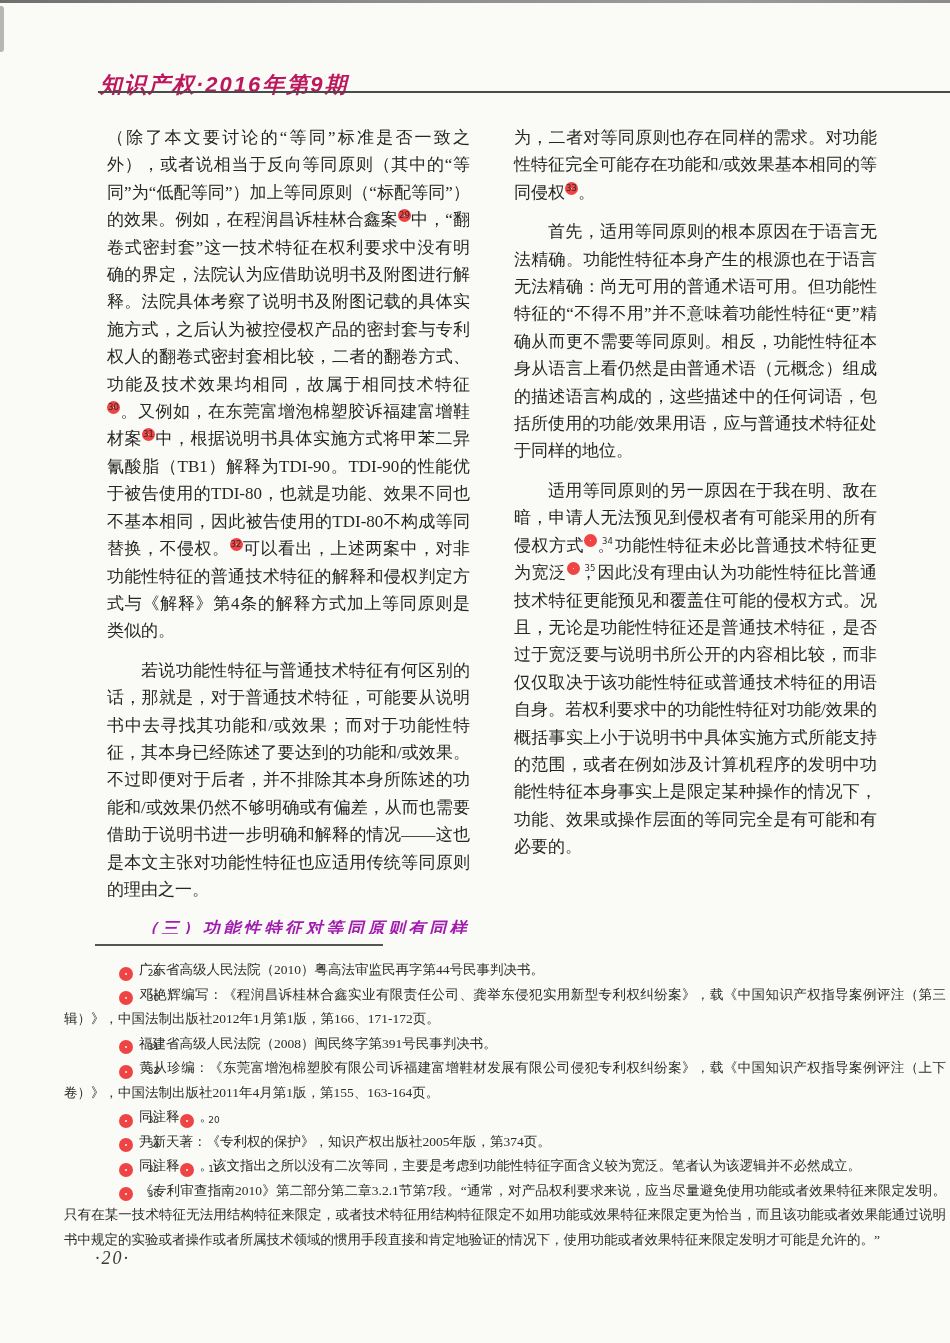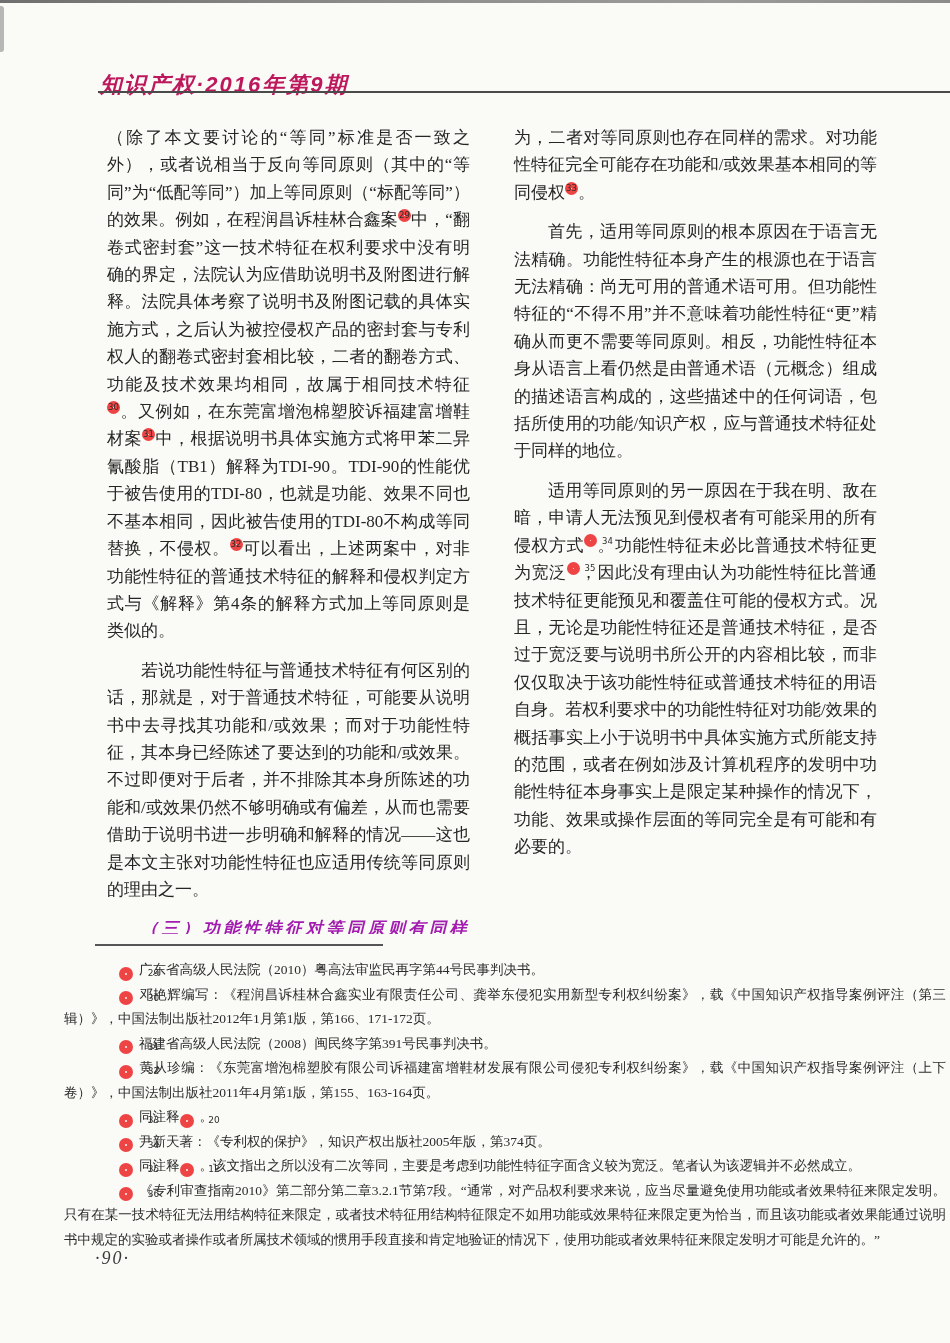--- a/index.html
+++ b/index.html
@@ -105,31 +105,31 @@
   <div class="header-rule"></div>
 
   <main class="columns">
     <section class="col" id="col-left">
         <p class="para no-indent">（除了本文要讨论的“等同”标准是否一致之外），或者说相当于反向等同原则（其中的“等同”为“低配等同”）加上等同原则（“标配等同”）的效果。例如，在程润昌诉桂林合鑫案<sup class="fnref"><span class="circ">29</span></sup>中，“翻卷式密封套”这一技术特征在权利要求中没有明确的界定，法院认为应借助说明书及附图进行解释。法院具体考察了说明书及附图记载的具体实施方式，之后认为被控侵权产品的密封套与专利权人的翻卷式密封套相比较，二者的翻卷方式、功能及技术效果均相同，故属于相同技术特征<sup class="fnref"><span class="circ">30</span></sup>。又例如，在东莞富增泡棉塑胶诉福建富增鞋材案<sup class="fnref"><span class="circ">31</span></sup>中，根据说明书具体实施方式将甲苯二异氰酸脂（TB1）解释为TDI-90。TDI-90的性能优于被告使用的TDI-80，也就是功能、效果不同也不基本相同，因此被告使用的TDI-80不构成等同替换，不侵权。<sup class="fnref"><span class="circ">32</span></sup>可以看出，上述两案中，对非功能性特征的普通技术特征的解释和侵权判定方式与《解释》第4条的解释方式加上等同原则是类似的。</p>
         <p class="para">若说功能性特征与普通技术特征有何区别的话，那就是，对于普通技术特征，可能要从说明书中去寻找其功能和/或效果；而对于功能性特征，其本身已经陈述了要达到的功能和/或效果。不过即便对于后者，并不排除其本身所陈述的功能和/或效果仍然不够明确或有偏差，从而也需要借助于说明书进一步明确和解释的情况——这也是本文主张对功能性特征也应适用传统等同原则的理由之一。</p>
         <p class="para heading">（三）功能性特征对等同原则有同样的需求</p>
       </section>
     <section class="col" id="col-right">
         <p class="para no-indent">为，二者对等同原则也存在同样的需求。对功能性特征完全可能存在功能和/或效果基本相同的等同侵权<sup class="fnref"><span class="circ">33</span></sup>。</p>
-        <p class="para">首先，适用等同原则的根本原因在于语言无法精确。功能性特征本身产生的根源也在于语言无法精确：尚无可用的普通术语可用。但功能性特征的“不得不用”并不意味着功能性特征“更”精确从而更不需要等同原则。相反，功能性特征本身从语言上看仍然是由普通术语（元概念）组成的描述语言构成的，这些描述中的任何词语，包括所使用的功能/知识产权，应与普通技术特征处于同样的地位。</p>
+        <p class="para">首先，适用等同原则的根本原因在于语言无法精确。功能性特征本身产生的根源也在于语言无法精确：尚无可用的普通术语可用。但功能性特征的“不得不用”并不意味着功能性特征“更”精确从而更不需要等同原则。相反，功能性特征本身从语言上看仍然是由普通术语（元概念）组成的描述语言构成的，这些描述中的任何词语，包括所使用的功能/效果用语，应与普通技术特征处于同样的地位。</p>
         <p class="para">适用等同原则的另一原因在于我在明、敌在暗，申请人无法预见到侵权者有可能采用的所有侵权方式<sup class="fnref"><span class="circ">34</span></sup>。功能性特征未必比普通技术特征更为宽泛<sup class="fnref"><span class="circ">35</span></sup>，因此没有理由认为功能性特征比普通技术特征更能预见和覆盖住可能的侵权方式。况且，无论是功能性特征还是普通技术特征，是否过于宽泛要与说明书所公开的内容相比较，而非仅仅取决于该功能性特征或普通技术特征的用语自身。若权利要求中的功能性特征对功能/效果的概括事实上小于说明书中具体实施方式所能支持的范围，或者在例如涉及计算机程序的发明中功能性特征本身事实上是限定某种操作的情况下，功能、效果或操作层面的等同完全是有可能和有必要的。</p>
       </section>
   </main>
 
   <div class="fn-sep"></div>
   <section class="footnotes" id="footnotes">
       <p class="footnote"><span class="circ">29</span>广东省高级人民法院（2010）粤高法审监民再字第44号民事判决书。</p>
       <p class="footnote"><span class="circ">30</span>邓艳辉编写：《程润昌诉桂林合鑫实业有限责任公司、龚举东侵犯实用新型专利权纠纷案》，载《中国知识产权指导案例评注（第三辑）》，中国法制出版社2012年1月第1版，第166、171-172页。</p>
       <p class="footnote"><span class="circ">31</span>福建省高级人民法院（2008）闽民终字第391号民事判决书。</p>
       <p class="footnote"><span class="circ">32</span>黄从珍编：《东莞富增泡棉塑胶有限公司诉福建富增鞋材发展有限公司侵犯专利权纠纷案》，载《中国知识产权指导案例评注（上下卷）》，中国法制出版社2011年4月第1版，第155、163-164页。</p>
       <p class="footnote"><span class="circ">33</span>同注释<span class="circ inline">20</span>。</p>
       <p class="footnote"><span class="circ">34</span>尹新天著：《专利权的保护》，知识产权出版社2005年版，第374页。</p>
       <p class="footnote"><span class="circ">35</span>同注释<span class="circ inline">12</span>。该文指出之所以没有二次等同，主要是考虑到功能性特征字面含义较为宽泛。笔者认为该逻辑并不必然成立。</p>
       <p class="footnote"><span class="circ">36</span>《专利审查指南2010》第二部分第二章3.2.1节第7段。“通常，对产品权利要求来说，应当尽量避免使用功能或者效果特征来限定发明。只有在某一技术特征无法用结构特征来限定，或者技术特征用结构特征限定不如用功能或效果特征来限定更为恰当，而且该功能或者效果能通过说明书中规定的实验或者操作或者所属技术领域的惯用手段直接和肯定地验证的情况下，使用功能或者效果特征来限定发明才可能是允许的。”</p>
     </section>
 
-  <div class="page-number">·90·</div>
+  <div class="page-number">·20·</div>
 </div>
 
 </body></html>

